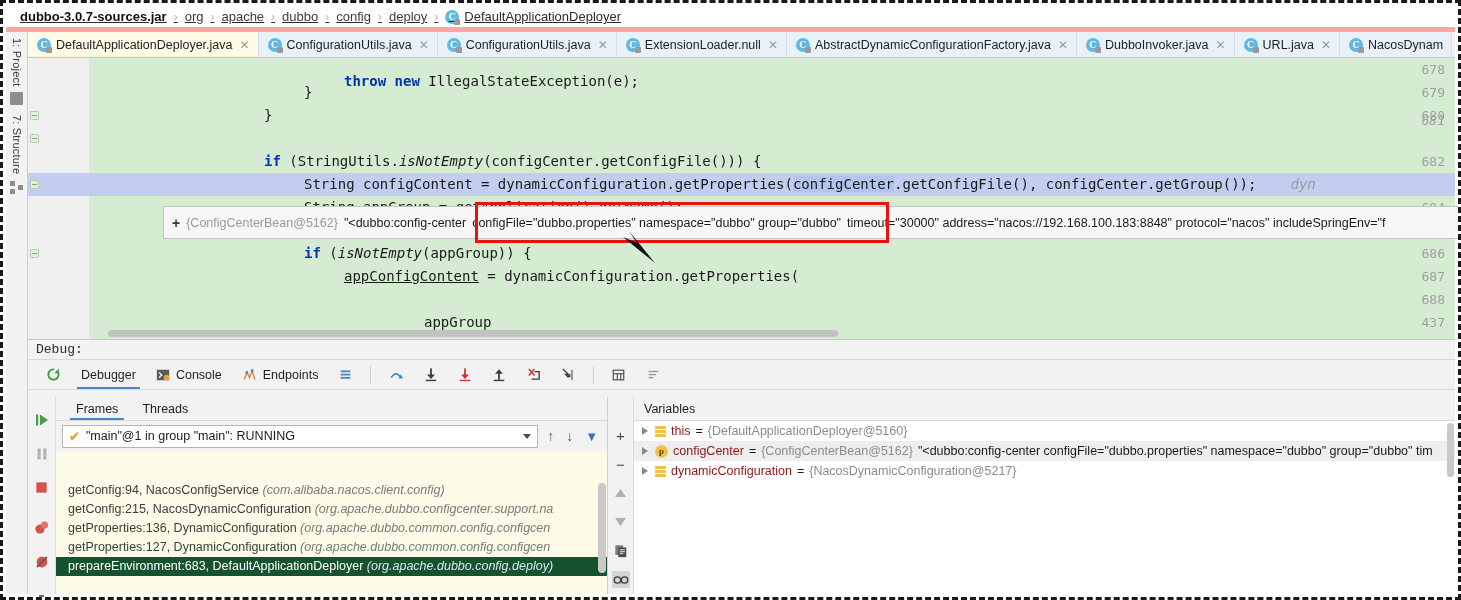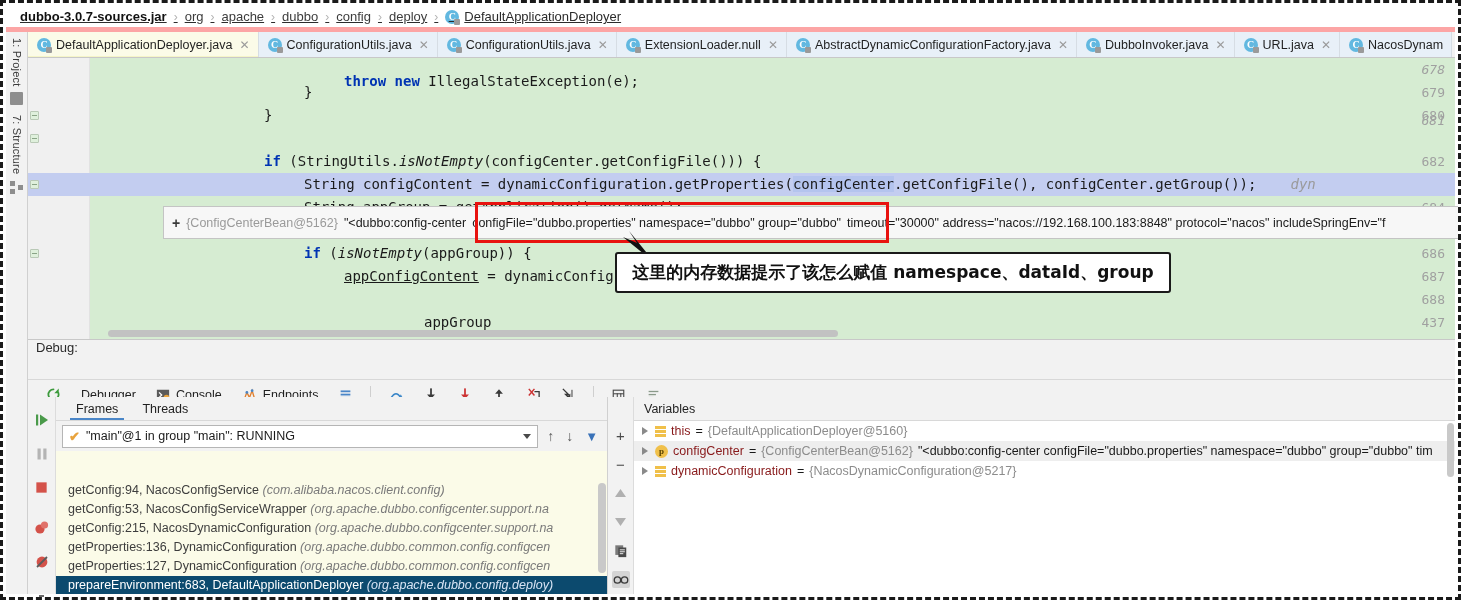--- a/index.html
+++ b/index.html
@@ -160,23 +160,23 @@
     position: absolute; left: 80px; bottom: 2px; width: 730px; height: 7px;
     background: #c2c2c2; border-radius: 4px;
   }
 
   
   .debugwin {
     position: absolute; left: 25px; top: 336px; right: 3px; bottom: 3px;
     background: #f2f2f2; border-top: 1px solid #c8c8c8;
   }
   .dbg-title {
-    height: 40px; display: flex; 
+    height: 20px; display: flex; align-items: center;
     padding-left: 8px; font-size: 13px; color: #2b2b2b;
-    background: #f2f2f2; border-bottom: 1px solid #d8d8d8;
+    background: #f2f2f2; border-bottom: 1px solid #d8d8d8; font-family: Liberation Mono, monospace;
   }
   .dbg-tabchip {
     display: flex; align-items: center; gap: 6px;
     margin-left: 22px; padding: 0 6px 2px 6px;
     border-bottom: 2px solid #4a86c8;
     font-size: 13px;
   }
   .ic-run {
     width: 13px; height: 13px; border-radius: 2px;
     background: #6aa84f; position: relative;
@@ -250,21 +250,21 @@
   .filter-ic { color: #3a72b8; font-size: 13px; }
 
   .frame-list {
     position: absolute; left: 0; right: 0; top: 84px; bottom: 0;
     background: #fbfbe8; overflow: hidden;
   }
   .frame-row {
     height: 19px; line-height: 19px; padding-left: 12px;
     font-size: 12.5px; color: #3d3d3d; white-space: nowrap; overflow: hidden;
   }
-  .frame-row.cur { background: #0c4a6e; color: #ffffff; }
+  .frame-row.cur { background: #14532d; color: #ffffff; }
   .frame-pkg { font-style: italic; color: #7a7a7a; }
   .frame-row.cur .frame-pkg { color: #d8e4f4; }
   .frames-scroll {
     position: absolute; right: 1px; top: 86px; width: 8px; height: 90px;
     background: #c9c9c9; border-radius: 4px;
   }
 
   .vars-rail {
     width: 26px; background: #f2f2f2; border-right: 1px solid #dcdcdc;
     display: flex; flex-direction: column; align-items: center; padding-top: 24px;
@@ -393,21 +393,21 @@
 
     <div class="rowbg-exec" style="top:115px;"></div>
     <div style="position:absolute;left:0;top:115px;width:62px;height:23px;background:#c3cdf0;"></div>
     <div style="position:absolute;left:62px;top:115px;width:13px;height:23px;background:#c3cdf0;"></div>
 
     <div class="foldmark" style="top:53px;"></div>
     <div class="foldmark" style="top:76px;"></div>
     <div class="foldmark" style="top:122px;"></div>
     <div class="foldmark" style="top:191px;"></div>
 
-    <div class="lnum" style="top:0px;font-style:italic;">678</div>
+    <div class="lnum" style="top:0px;">678</div>
     <div class="lnum" style="top:23px;">679</div>
     <div class="lnum" style="top:46px;">680</div>
     <div class="lnum" style="top:51px;font-style:italic;">681</div>
     <div class="lnum" style="top:92px;">682</div>
     <div class="lnum" style="top:115px;">683</div>
     <div class="lnum" style="top:138px;">684</div>
     <div class="lnum" style="top:161px;">685</div>
     <div class="lnum" style="top:184px;">686</div>
     <div class="lnum" style="top:207px;">687</div>
     <div class="lnum" style="top:230px;">688</div>
@@ -447,23 +447,20 @@
     <span class="hint-ref">{ConfigCenterBean@5162}</span>
     <span>"&lt;dubbo:config-center </span>
       <span>configFile="dubbo.properties" namespace="dubbo" group="dubbo"</span>
       <span> timeout="30000" address="nacos://192.168.100.183:8848" protocol="nacos" includeSpringEnv="f</span>
   </div>
   <div class="redbox"></div>
 
   <svg class="arrow-svg" width="60" height="60" viewBox="0 0 60 60">
     <path d="M52 50 L26 18 L34 30 L20 24 Z" fill="#111"></path>
   </svg>
-  <div class="callout">
-    <span>这里的内存数据提示了该怎么赋值 namespace、dataId、group</span>
-  </div>
 
   <div class="debugwin">
 
     <div class="dbg-title">
       <span>Debug:</span>
     </div>
 
     <div class="dbg-toolbar">
       <span class="slot">
         <svg width="15" height="15" viewBox="0 0 16 16">
@@ -620,24 +617,20 @@
           </div>
           <span class="tr-ic">↑</span>
           <span class="tr-ic">↓</span>
           <span class="tr-ic filter-ic">▼</span>
         </div>
 
         <div class="frame-list">
           <div class="frame-row">
             <span>getConfig:94, NacosConfigService</span>
             <span class="frame-pkg">(com.alibaba.nacos.client.config)</span>
-          </div>
-          <div class="frame-row">
-            <span>getConfig:53, NacosConfigServiceWrapper</span>
-            <span class="frame-pkg">(org.apache.dubbo.configcenter.support.na</span>
           </div>
           <div class="frame-row">
             <span>getConfig:215, NacosDynamicConfiguration</span>
             <span class="frame-pkg">(org.apache.dubbo.configcenter.support.na</span>
           </div>
           <div class="frame-row">
             <span>getProperties:136, DynamicConfiguration</span>
             <span class="frame-pkg">(org.apache.dubbo.common.config.configcen</span>
           </div>
           <div class="frame-row">

